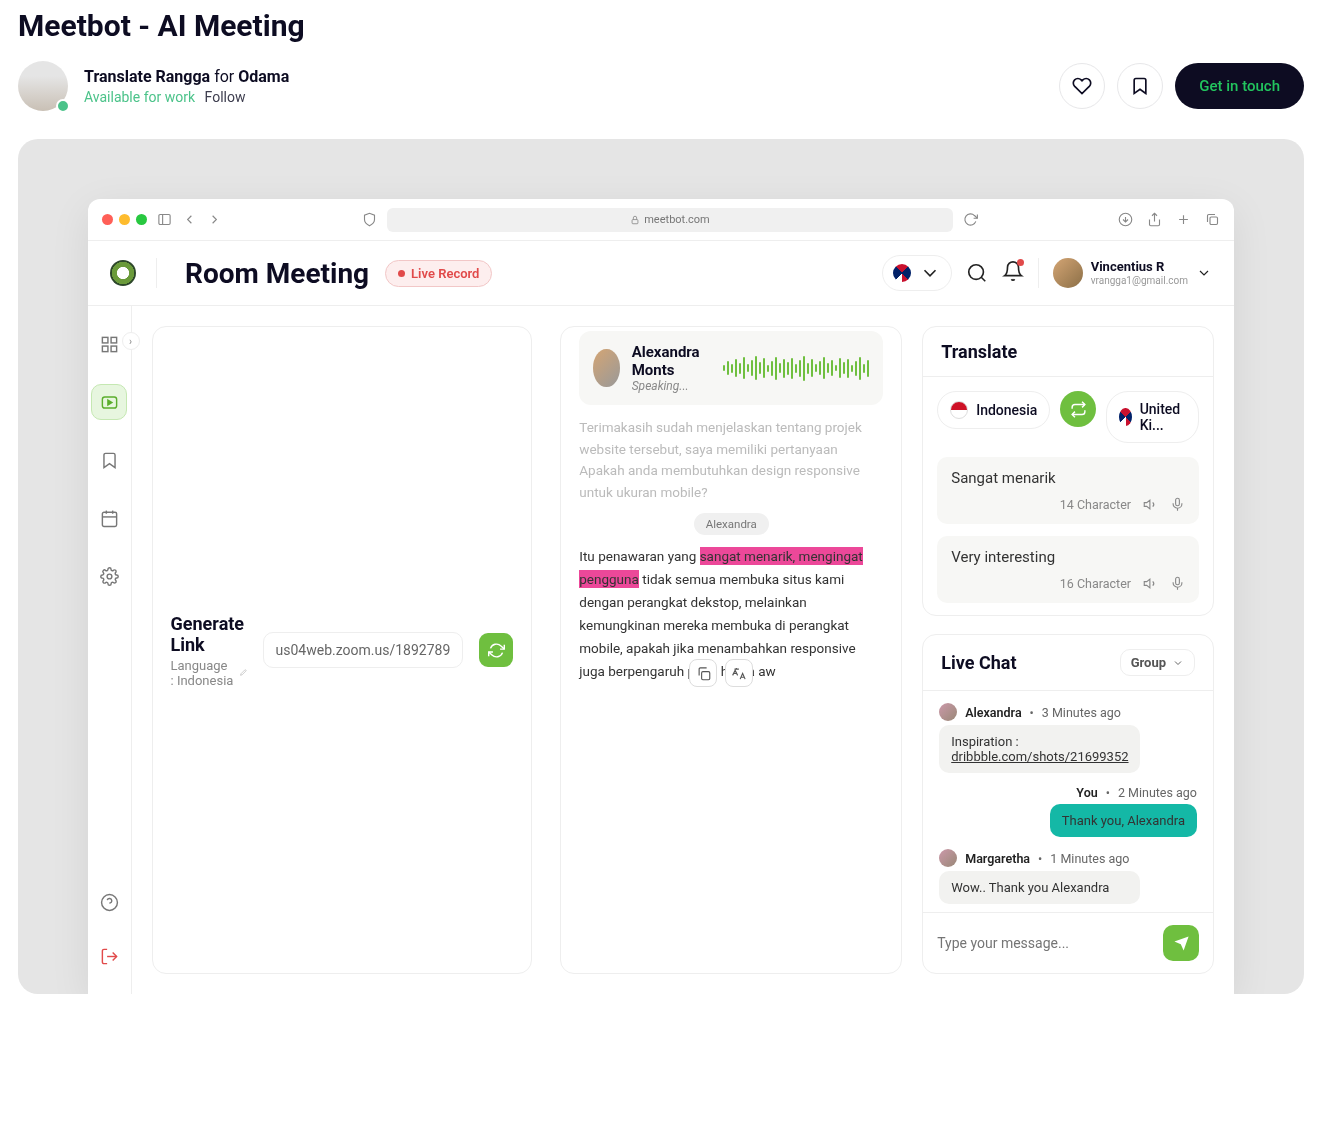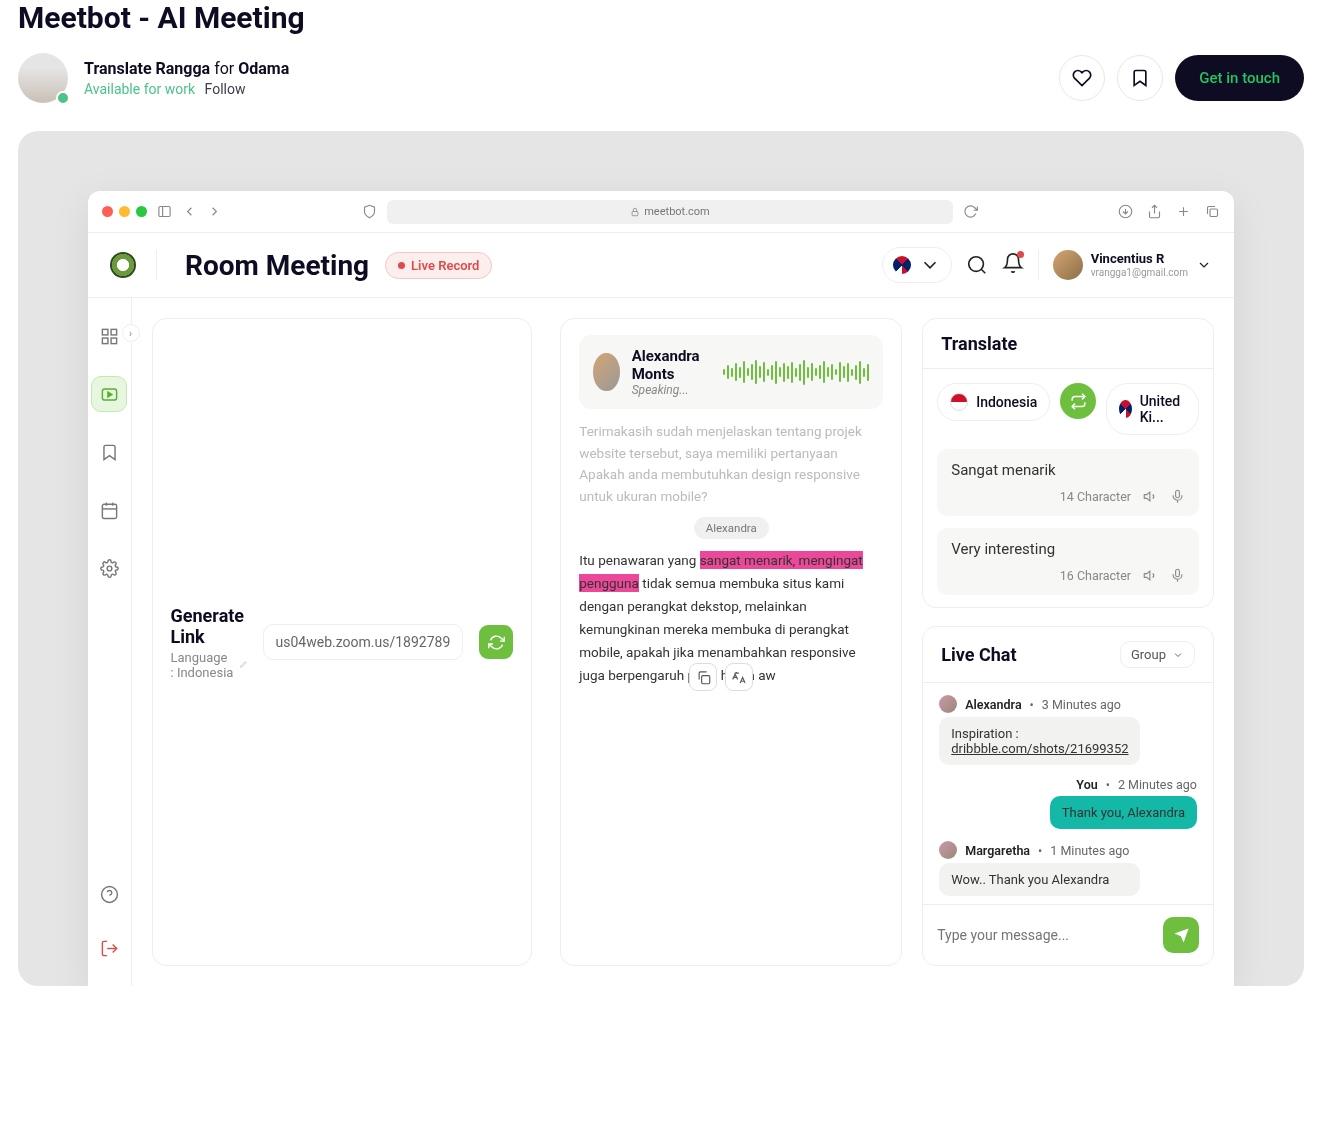--- a/index.html
+++ b/index.html
@@ -1,17 +1,17 @@
 <!DOCTYPE html>
 <html><head>
 <meta charset="utf-8">
 <style>
 *{box-sizing:border-box;margin:0;padding:0;font-family:-apple-system,BlinkMacSystemFont,"Segoe UI",Roboto,sans-serif}
 body{background:#fff;color:#0d0c22;padding:0 18px}
-.page-title{font-size:30px;font-weight:700;margin:0 0 18px}
+.page-title{font-size:30px;font-weight:700;margin:8px 0 18px}
 .author-row{display:flex;align-items:center;gap:16px;margin-bottom:28px}
 .avatar-wrap{position:relative;width:50px;height:50px}
 .avatar{width:50px;height:50px;border-radius:50%;background:linear-gradient(180deg,#e5e5e5 30%,#c9c0b5 100%)}
 .online-dot{position:absolute;right:-2px;bottom:-2px;width:14px;height:14px;border-radius:50%;background:#4cc38a;border:2px solid #fff}
 .author-text .name-line{font-size:16px}
 .author-text .name-line b{font-weight:700}
 .author-text .sub{margin-top:3px;font-size:14px;color:#3d3d4e}
 .author-text .avail{color:#4cc38a}
 .author-text .follow{margin-left:6px;color:#3d3d4e;cursor:pointer}
 .actions{margin-left:auto;display:flex;gap:12px;align-items:center}
@@ -68,21 +68,21 @@
 .video{position:relative;height:310px;border-radius:14px;overflow:hidden;background:linear-gradient(180deg,#e8d5c0 0%,#d4a885 45%,#e8a94f 70%,#f2b860 100%)}
 .video::before{content:"";position:absolute;left:50%;top:42%;transform:translate(-50%,-50%);width:170px;height:200px;background:radial-gradient(ellipse at 50% 30%,#3a2f28 0%,#2a211c 40%,transparent 41%);border-radius:50% 50% 40% 40%}
 .name-tag{position:absolute;top:16px;left:16px;background:rgba(30,30,30,.75);color:#fff;font-size:12px;padding:6px 12px;border-radius:16px;display:flex;align-items:center;gap:6px}
 .name-tag svg{width:12px;height:12px;fill:#fff}
 .pip{position:absolute;top:14px;right:14px;width:120px;height:90px;border-radius:10px;border:3px solid #fff;background:linear-gradient(180deg,#cbd4bc,#a8946f);overflow:hidden}
 .pip .you{position:absolute;bottom:6px;left:50%;transform:translateX(-50%);background:rgba(30,30,30,.75);color:#fff;font-size:10px;padding:3px 10px;border-radius:10px}
 .controls{position:absolute;bottom:16px;left:50%;transform:translateX(-50%);display:flex;gap:14px}
 .ctrl{width:44px;height:44px;border-radius:50%;background:#3a3734;display:flex;align-items:center;justify-content:center;cursor:pointer}
 .ctrl svg{width:19px;height:19px;fill:#fff}
 .ctrl.end{background:#e14a4a}
-.transcript{padding:16px 18px}
+.transcript{padding:4px 18px}
 .speaker{background:#f7f7f5;border-radius:12px;padding:12px 14px;display:flex;align-items:center;gap:12px;margin-bottom:12px}
 .speaker .av{width:38px;height:38px;border-radius:50%;background:linear-gradient(135deg,#d4a574,#999)}
 .speaker .sn{font-weight:700;font-size:15px}
 .speaker .st{font-style:italic;color:#888;font-size:12px}
 .wave{margin-left:auto;display:flex;gap:2px;align-items:center;height:30px}
 .wave span{width:2px;background:#6fbf3f;border-radius:2px}
 .faded{color:#bbb;font-size:13.5px;line-height:1.6;margin-bottom:10px}
 .name-chip{display:block;margin:8px auto 10px;width:fit-content;background:#f0f0f0;color:#777;font-size:11.5px;padding:4px 12px;border-radius:12px}
 .active-text{font-size:13.5px;color:#333;line-height:1.7;position:relative}
 .active-text .hl{background:#ec4899;padding:1px 0}
@@ -91,21 +91,21 @@
 .ft svg{width:15px;height:15px;stroke:#555;fill:none;stroke-width:1.8}
 .panel-head{padding:14px 18px;font-size:18px;font-weight:700;border-bottom:1px solid #eee;display:flex;align-items:center;justify-content:space-between}
 .tr-langs{display:flex;align-items:flex-start;gap:10px;padding:14px}
 .tr-pill{flex:1;border:1px solid #eee;border-radius:22px;padding:9px 12px;display:flex;align-items:center;gap:8px;font-size:14px;font-weight:500;cursor:pointer}
 .swap{width:36px;height:36px;border-radius:50%;background:#6fbf3f;display:flex;align-items:center;justify-content:center;cursor:pointer}
 .swap svg{stroke:#fff;fill:none;stroke-width:2;width:17px;height:17px}
 .tr-box{margin:0 14px 12px;background:#f7f7f5;border-radius:10px;padding:12px 14px}
 .tr-box .txt{font-size:15px;color:#333;margin-bottom:10px}
 .tr-box .meta{display:flex;align-items:center;justify-content:flex-end;gap:12px;font-size:12.5px;color:#888}
 .tr-box .meta svg{width:15px;height:15px;stroke:#888;fill:none;stroke-width:1.8}
-.chat-drop{border:1px solid #eee;border-radius:10px;padding:5px 10px;font-size:13px;color:#555;display:flex;align-items:center;gap:6px;cursor:pointer;font-weight:400}
+.chat-drop{border:1px solid #eee;border-radius:10px;padding:5px 10px;font-size:13px;color:#555;display:flex;align-items:center;gap:6px;cursor:pointer;font-weight:700}
 .chat-body{padding:12px 16px 8px;display:flex;flex-direction:column;gap:12px}
 .msg-head{display:flex;align-items:center;gap:8px;font-size:12.5px;color:#666}
 .msg-head .av2{width:18px;height:18px;border-radius:50%;background:linear-gradient(135deg,#c9a,#987)}
 .msg-head b{color:#222;font-weight:600}
 .bubble{background:#f2f2f0;border-radius:10px;padding:9px 12px;font-size:13px;color:#333;max-width:78%;margin-top:4px}
 .bubble .lnk{text-decoration:underline;color:#333}
 .msg-right{align-items:flex-end;text-align:right}
 .msg-right .bubble{background:#14b8a6;margin-left:auto}
 .chat-input{border-top:1px solid #eee;padding:12px 14px;display:flex;align-items:center;gap:10px}
 .chat-input input{flex:1;border:none;outline:none;font-size:14px;color:#555}

